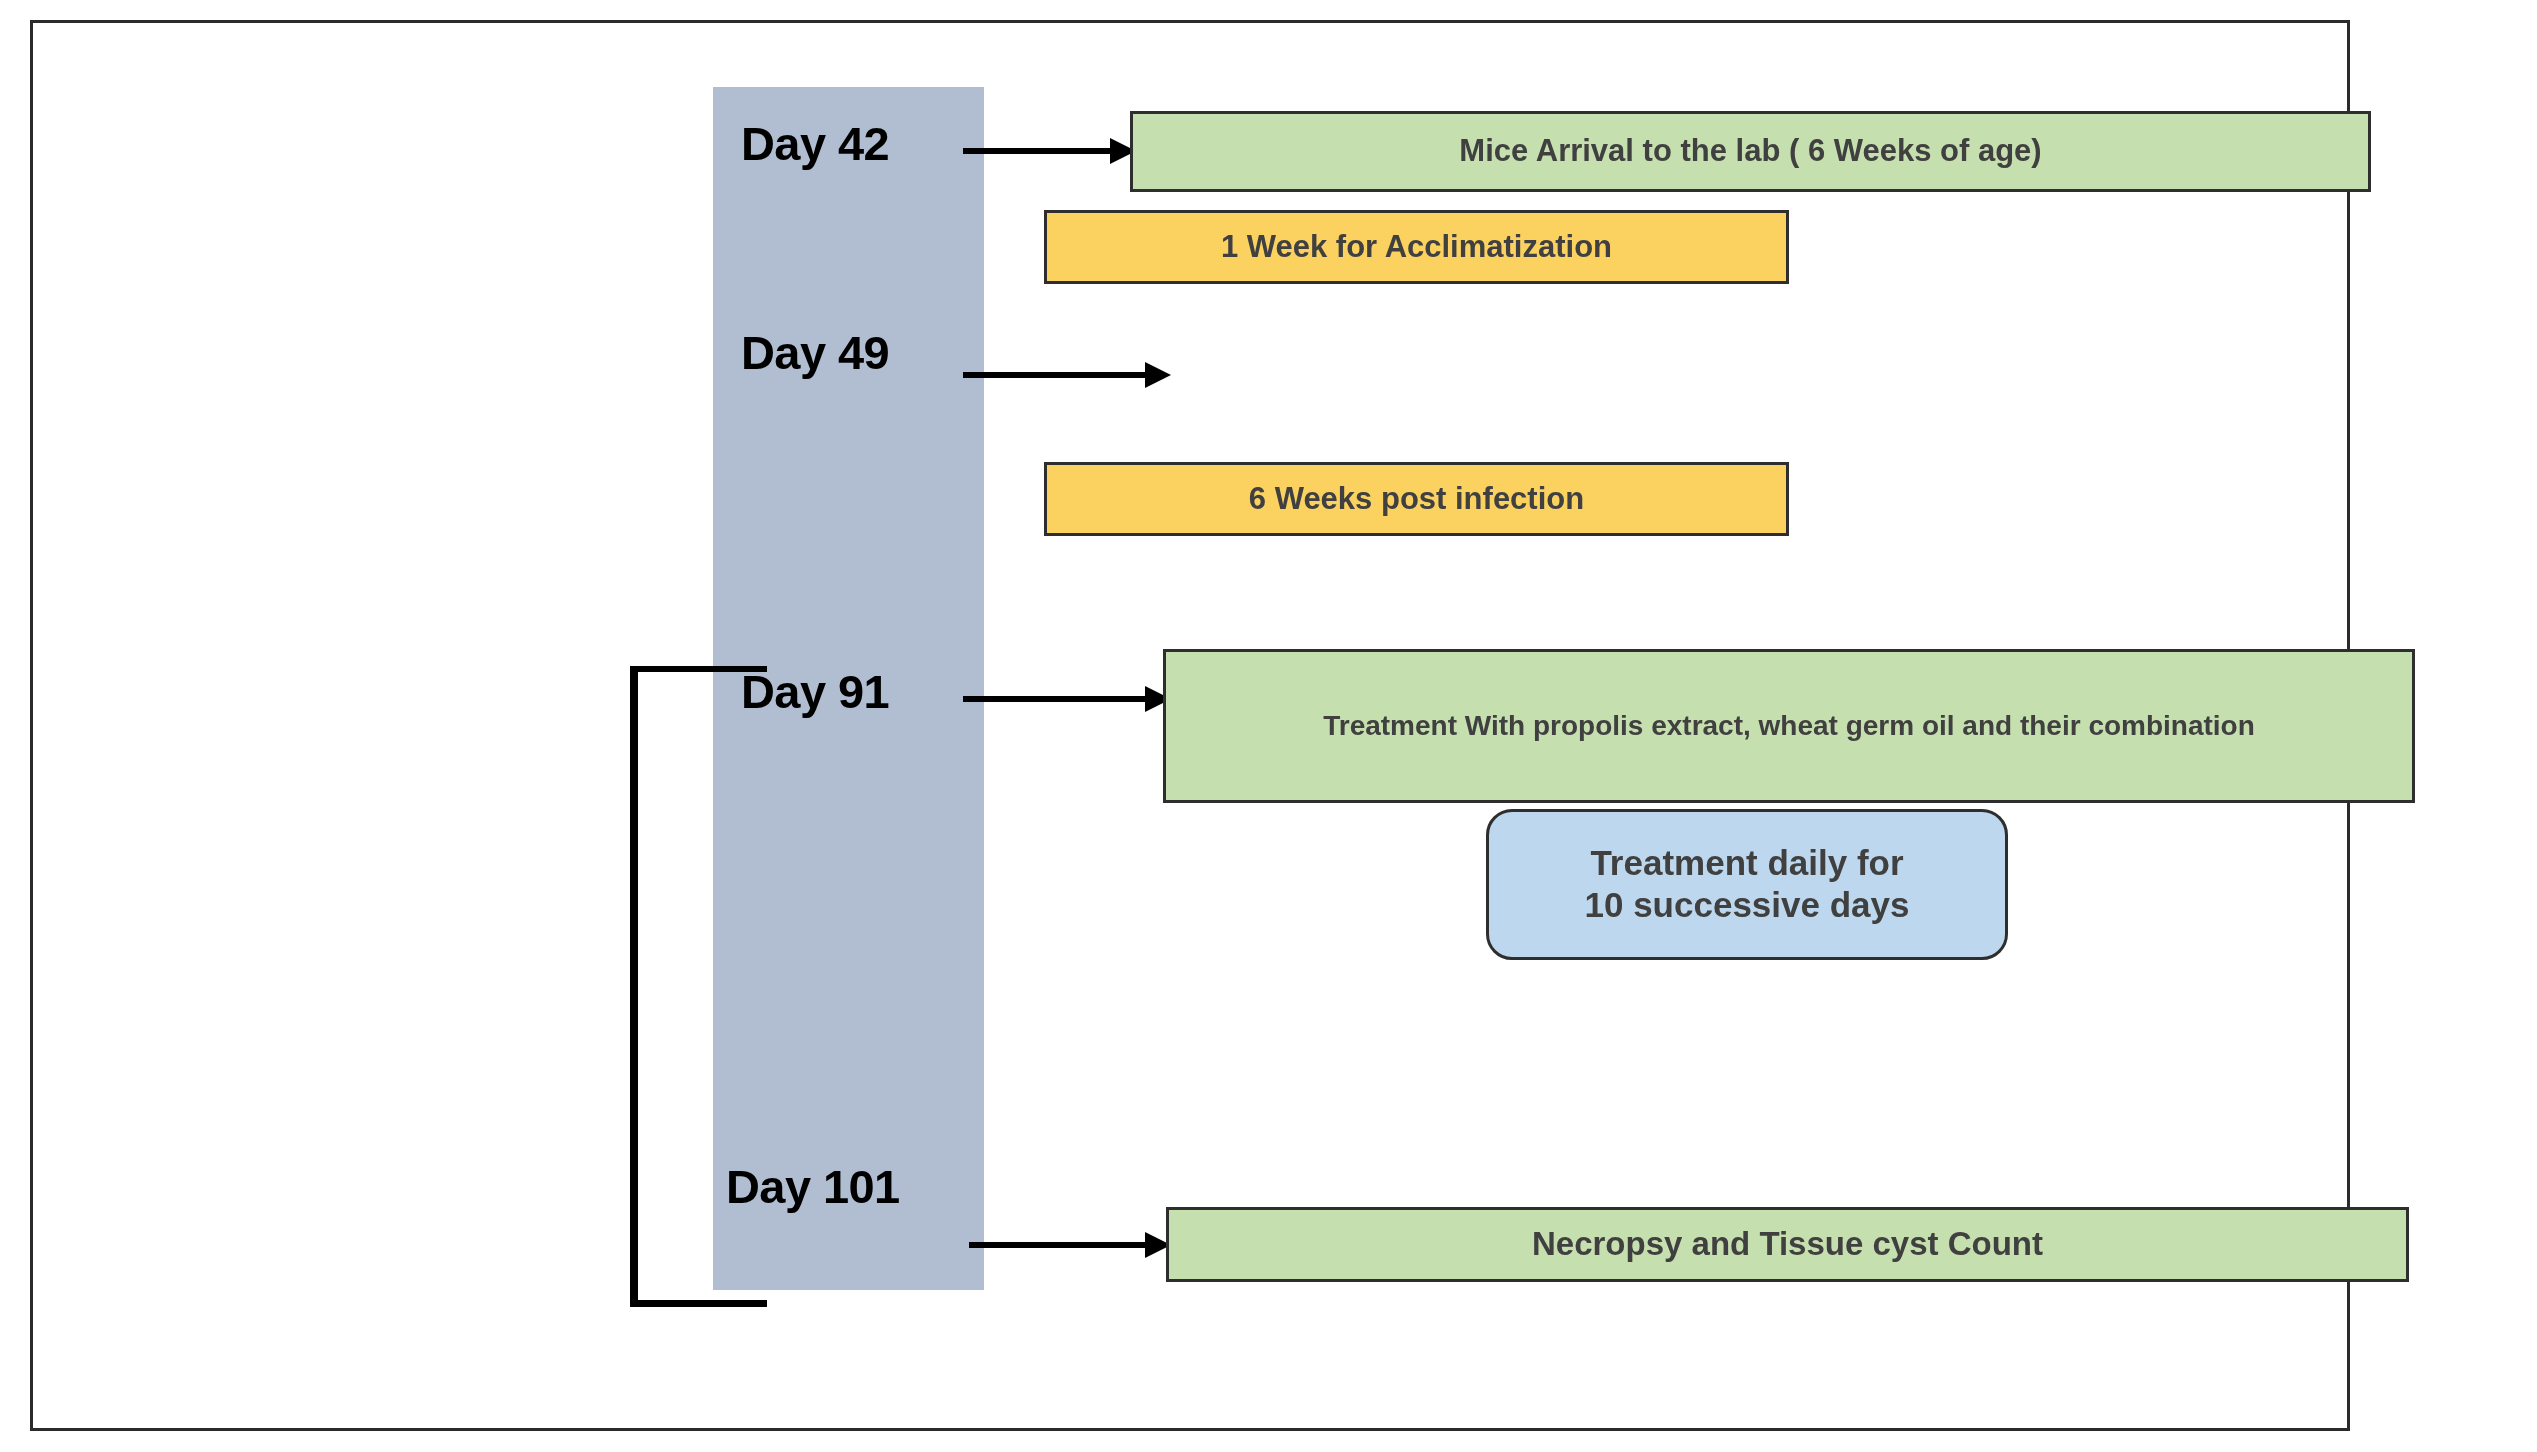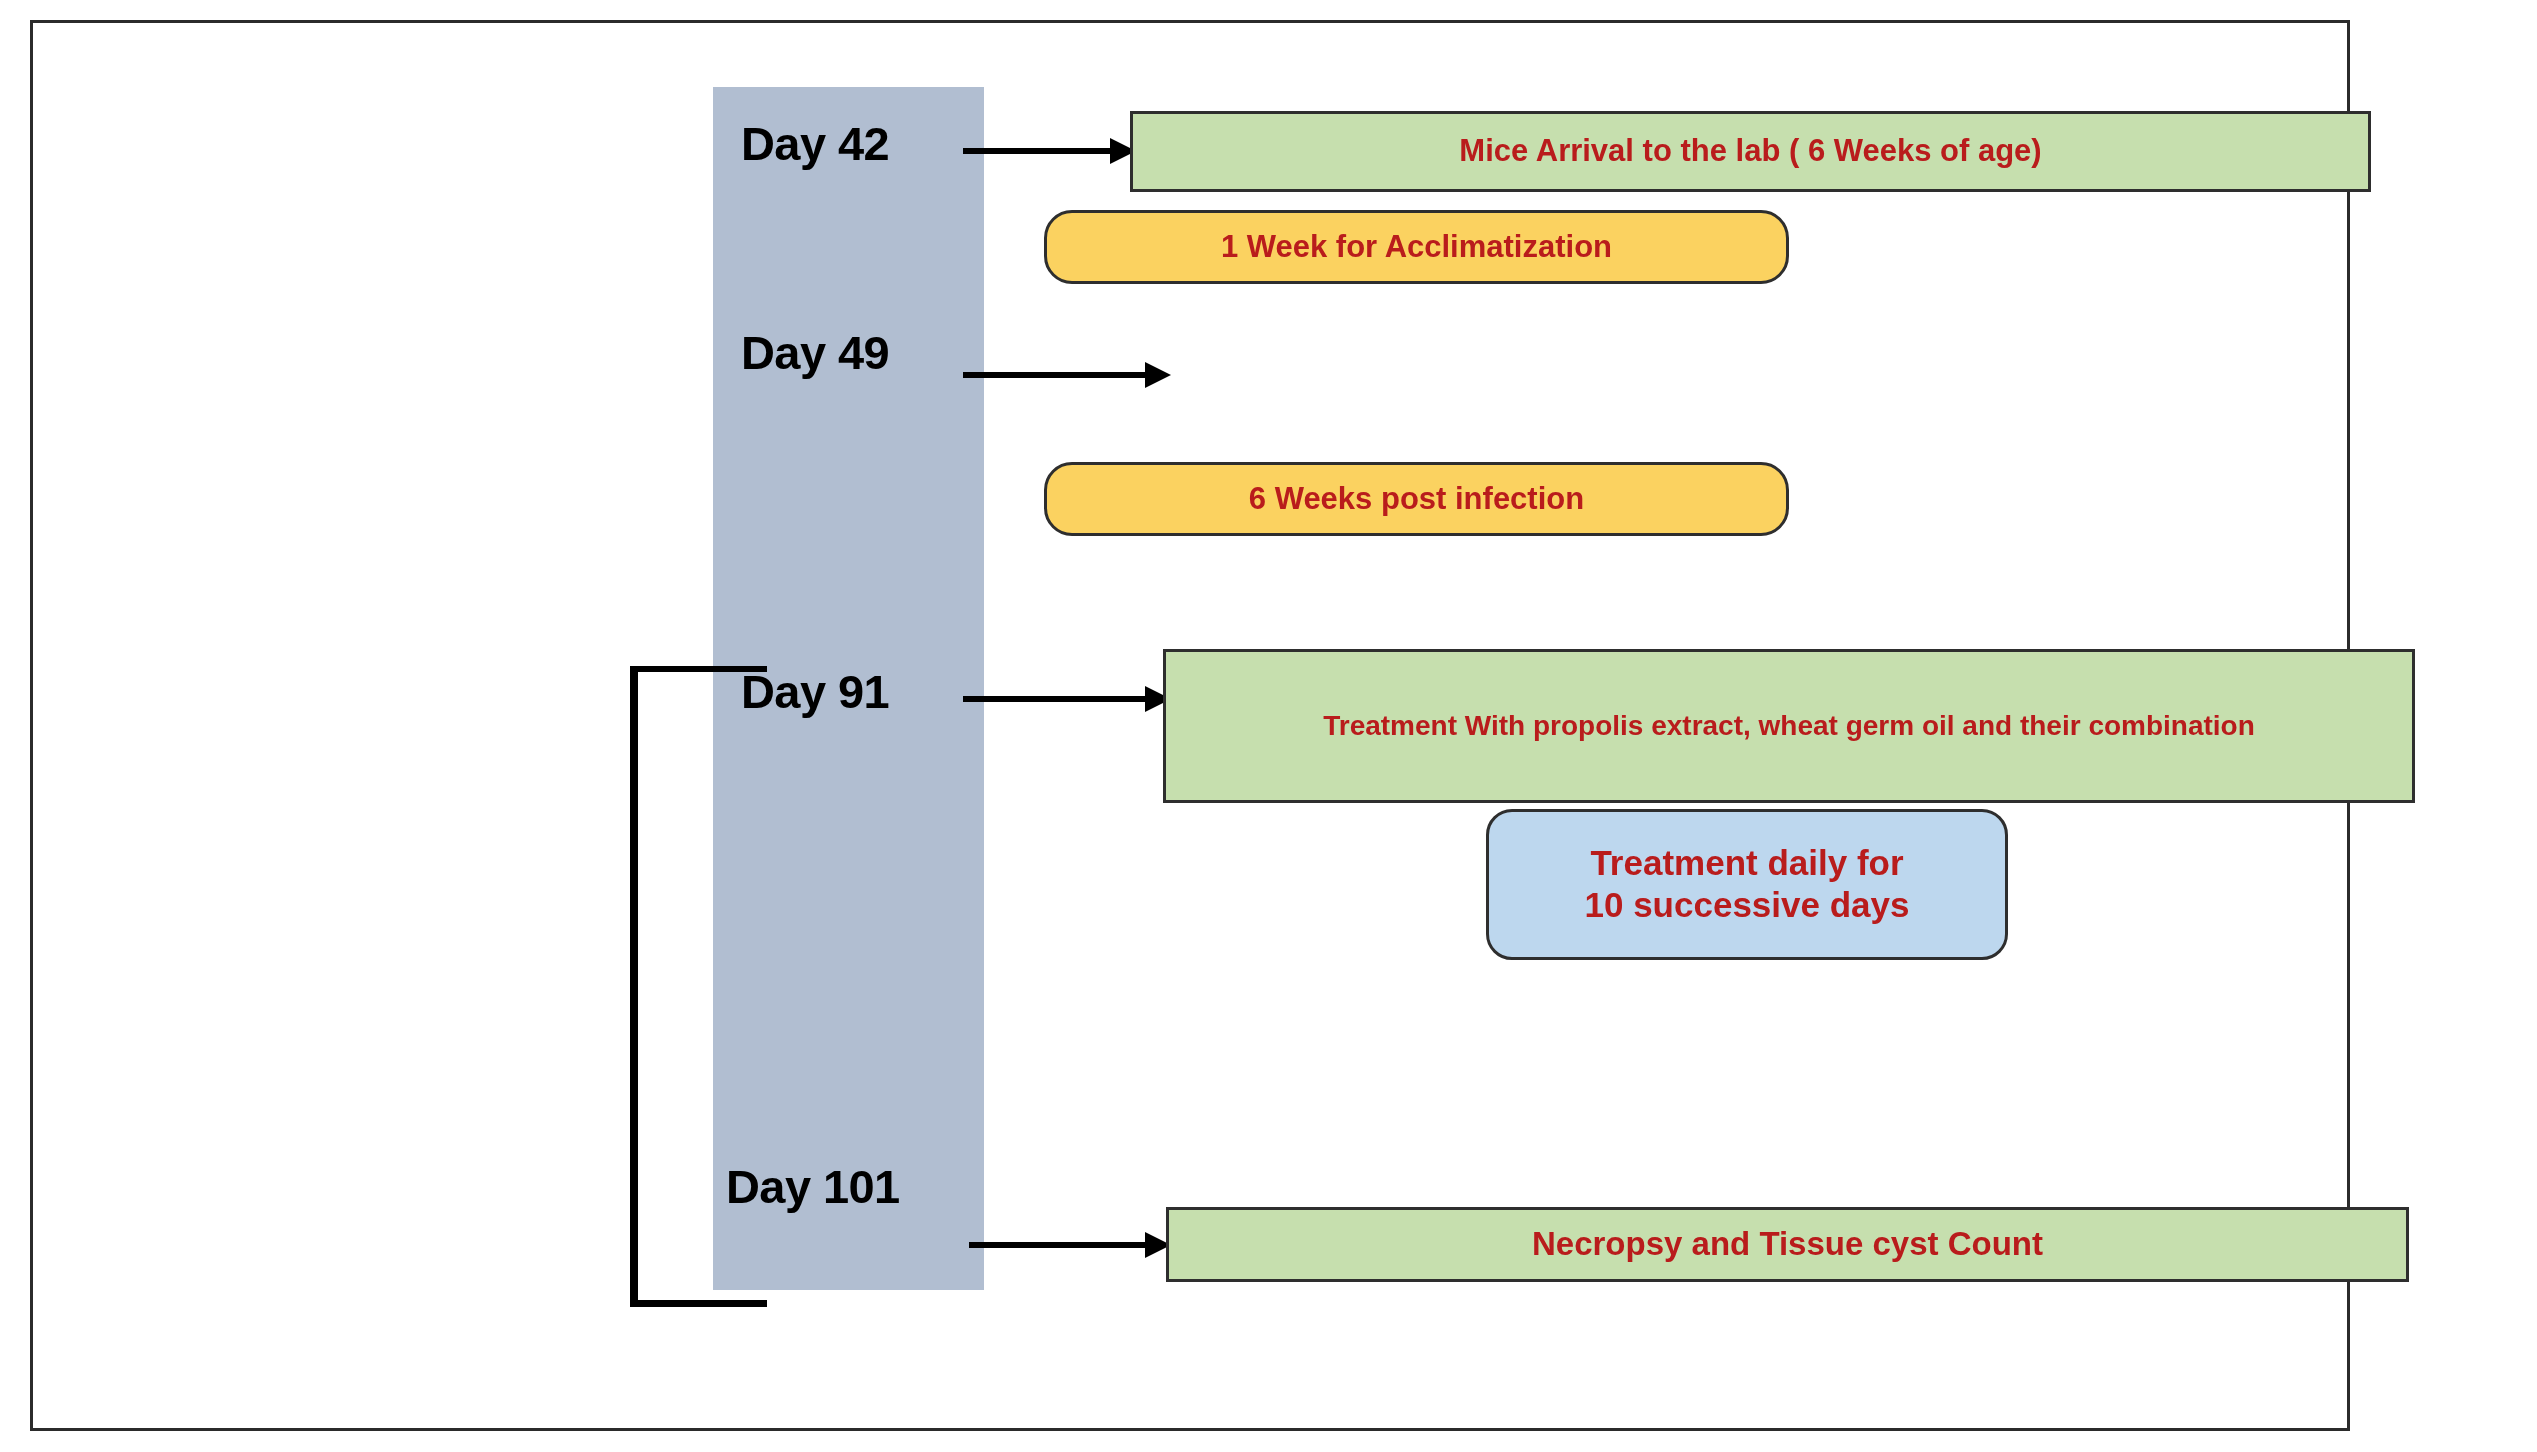--- a/index.html
+++ b/index.html
@@ -49,27 +49,27 @@
   }
   
   .event-box {
     position: absolute;
     box-sizing: border-box;
     border: 3.6px solid #2e2e2e;
     display: flex;
     align-items: center;
     justify-content: center;
     text-align: center;
-    color: #b91c1c;
+    color: #404040;
     font-weight: bold;
     line-height: 1.22;
     padding: 0 10.7px;
   }
   .green { background: #c6dfae; }
-  .yellow { background: #fbd260; border-radius: 28px; }
+  .yellow { background: #fbd260; }
   .blue   { background: #bdd7ee; border-radius: 26px; }
 
   
   .arrow {
     position: absolute;
     height: 0;
   }
   .arrow .shaft {
     position: absolute;
     left: 0;

